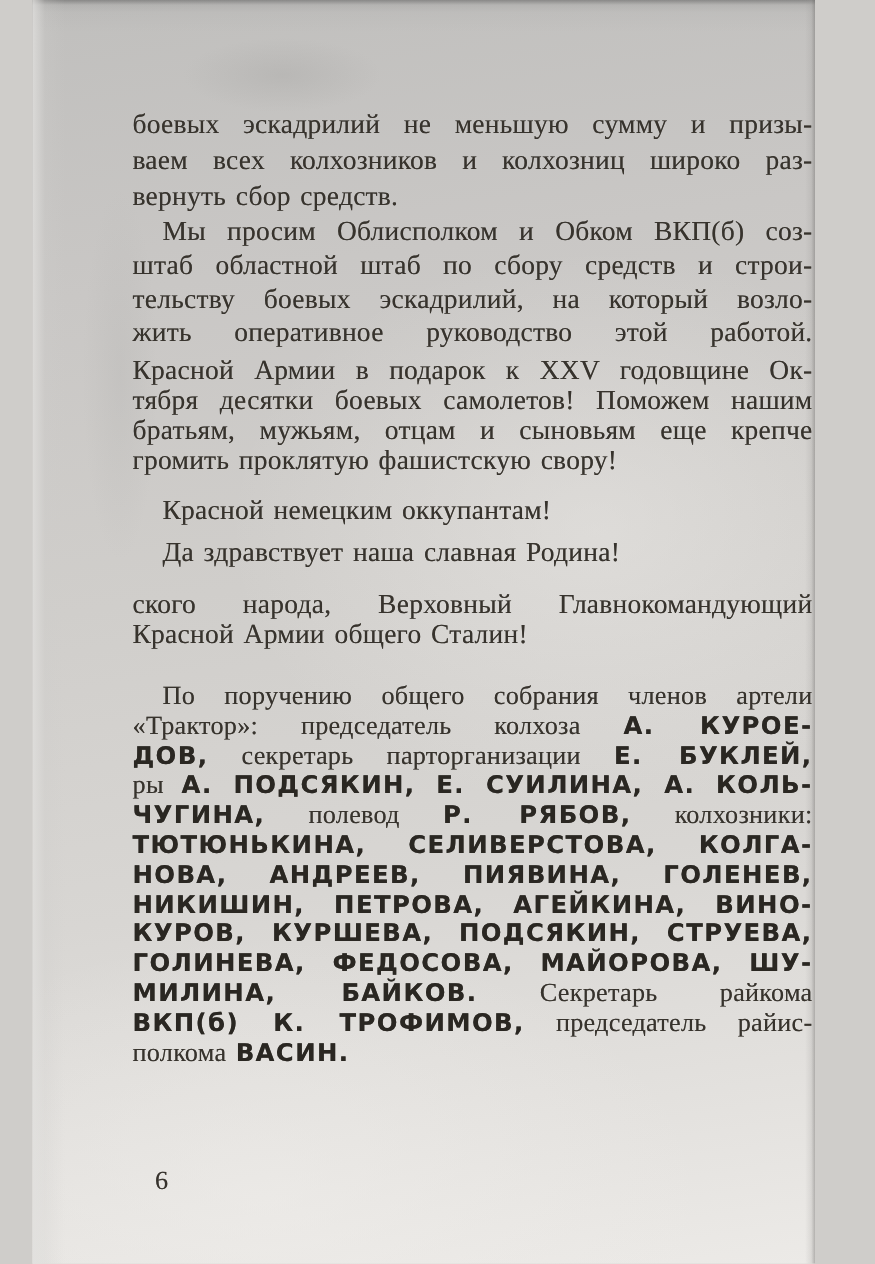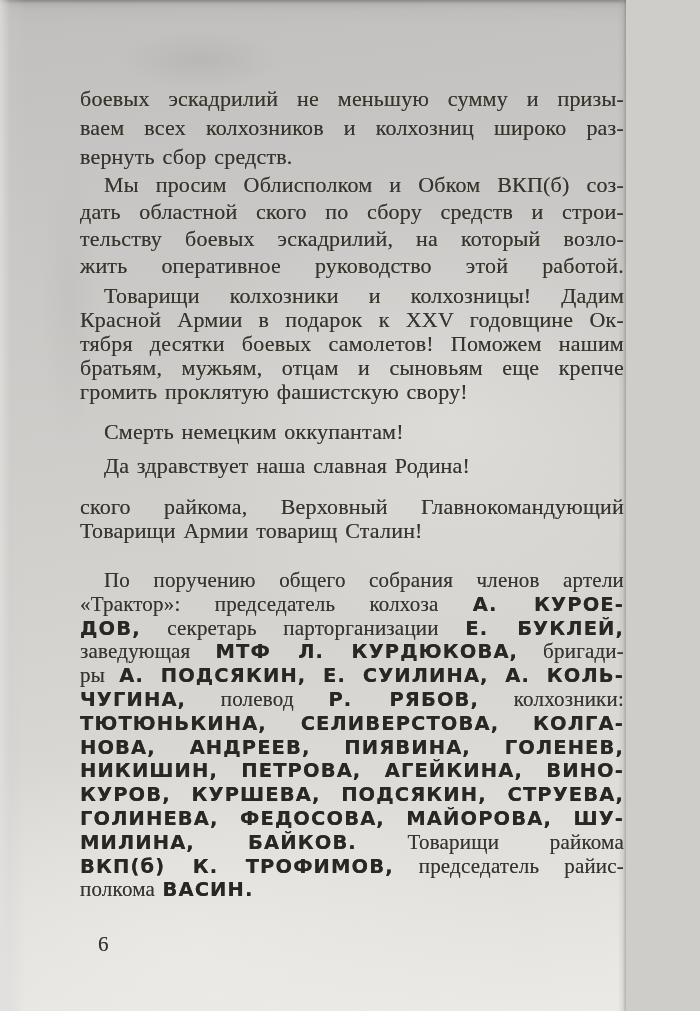--- a/index.html
+++ b/index.html
@@ -7,20 +7,21 @@
     width:700px;height:1011px;overflow:hidden;
     font-family:"Liberation Serif","DejaVu Serif",serif;
     background:#cfcdca;
   }
   .page{
     position:relative;width:626px;height:1011px;overflow:hidden;
     background:
       radial-gradient(ellipse 420px 320px at 72% 42%, rgba(238,236,233,0.45), rgba(238,236,233,0) 70%),
       radial-gradient(ellipse 500px 300px at 30% 95%, rgba(240,238,235,0.55), rgba(240,238,235,0) 70%),
       linear-gradient(172deg,#c0bfbd 0%,#c9c7c5 22%,#d0cecb 45%,#d8d6d3 68%,#e4e2df 88%,#eceae7 100%);
+    margin-left: 26px;
   }
   .edge-top{
     position:absolute;top:0;left:0;width:700px;height:26px;
     background:linear-gradient(180deg,rgba(90,90,90,0.55) 0,rgba(140,140,140,0.25) 4px,rgba(160,160,160,0.12) 10px,rgba(160,160,160,0) 100%);
   }
   .edge-left{
     position:absolute;top:0;left:0;width:26px;height:1011px;
     background:linear-gradient(90deg,rgba(224,223,221,0.8) 0,rgba(206,205,203,0.25) 10px,rgba(206,205,203,0) 100%);
   }
   .edge-right{
@@ -74,53 +75,51 @@
   <div class="smudge-b"></div>
 
   <div class="content">
       <div class="para para-1">
         <div class="line just"><span class="seg">боевых эскадрилий не меньшую сумму и призы-</span></div>
         <div class="line just"><span class="seg">ваем всех колхозников и колхозниц широко раз-</span></div>
         <div class="line nojust"><span class="seg">вернуть сбор средств.</span></div>
       </div>
       <div class="para para-2">
         <div class="line just indent"><span class="seg">Мы просим Облисполком и Обком ВКП(б) соз-</span></div>
-        <div class="line just"><span class="seg">дать областной ского по сбору средств и строи-</span></div>
+        <div class="line just"><span class="seg">штаб областной штаб по сбору средств и строи-</span></div>
         <div class="line just"><span class="seg">тельству боевых эскадрилий, на который возло-</span></div>
         <div class="line just"><span class="seg">жить оперативное руководство этой работой.</span></div>
       </div>
       <div class="para para-3">
-        <div class="line just indent"><span class="seg">Товарищи колхозники и колхозницы! Дадим</span></div>
         <div class="line just"><span class="seg">Красной Армии в подарок к XXV годовщине Ок-</span></div>
         <div class="line just"><span class="seg">тября десятки боевых самолетов! Поможем нашим</span></div>
         <div class="line just"><span class="seg">братьям, мужьям, отцам и сыновьям еще крепче</span></div>
         <div class="line nojust"><span class="seg">громить проклятую фашистскую свору!</span></div>
       </div>
       <div class="para para-4">
-        <div class="line nojust indent"><span class="seg">Смерть немецким оккупантам!</span></div>
+        <div class="line nojust indent"><span class="seg">Красной немецким оккупантам!</span></div>
       </div>
       <div class="para para-5">
         <div class="line nojust indent"><span class="seg">Да здравствует наша славная Родина!</span></div>
       </div>
       <div class="para para-6">
-        <div class="line just"><span class="seg">ского райкома, Верховный Главнокомандующий</span></div>
-        <div class="line nojust"><span class="seg">Товарищи Армии товарищ Сталин!</span></div>
+        <div class="line just"><span class="seg">ского народа, Верховный Главнокомандующий</span></div>
+        <div class="line nojust"><span class="seg">Красной Армии общего Сталин!</span></div>
       </div>
       <div class="para para-7">
         <div class="line just indent"><span class="seg">По поручению общего собрания членов артели</span></div>
         <div class="line just"><span class="seg">«Трактор»: председатель колхоза </span><span class="seg bold">А. КУРОЕ-</span></div>
         <div class="line just"><span class="seg bold">ДОВ,</span><span class="seg"> секретарь парторганизации </span><span class="seg bold">Е. БУКЛЕЙ,</span></div>
-        <div class="line just"><span class="seg">заведующая </span><span class="seg bold">МТФ Л. КУРДЮКОВА,</span><span class="seg"> бригади-</span></div>
         <div class="line just"><span class="seg">ры </span><span class="seg bold">А. ПОДСЯКИН, Е. СУИЛИНА, А. КОЛЬ-</span></div>
         <div class="line just"><span class="seg bold">ЧУГИНА,</span><span class="seg"> полевод </span><span class="seg bold">Р. РЯБОВ,</span><span class="seg"> колхозники:</span></div>
         <div class="line just"><span class="seg bold">ТЮТЮНЬКИНА, СЕЛИВЕРСТОВА, КОЛГА-</span></div>
         <div class="line just"><span class="seg bold">НОВА, АНДРЕЕВ, ПИЯВИНА, ГОЛЕНЕВ,</span></div>
         <div class="line just"><span class="seg bold">НИКИШИН, ПЕТРОВА, АГЕЙКИНА, ВИНО-</span></div>
         <div class="line just"><span class="seg bold">КУРОВ, КУРШЕВА, ПОДСЯКИН, СТРУЕВА,</span></div>
         <div class="line just"><span class="seg bold">ГОЛИНЕВА, ФЕДОСОВА, МАЙОРОВА, ШУ-</span></div>
-        <div class="line just"><span class="seg bold">МИЛИНА, БАЙКОВ.</span><span class="seg"> Товарищи райкома</span></div>
+        <div class="line just"><span class="seg bold">МИЛИНА, БАЙКОВ.</span><span class="seg"> Секретарь райкома</span></div>
         <div class="line just"><span class="seg bold">ВКП(б) К. ТРОФИМОВ,</span><span class="seg"> председатель райис-</span></div>
         <div class="line nojust"><span class="seg">полкома </span><span class="seg bold">ВАСИН.</span></div>
       </div>
     </div>
 
   <div class="page-number">6</div>
 </div>
 
 </body></html>

